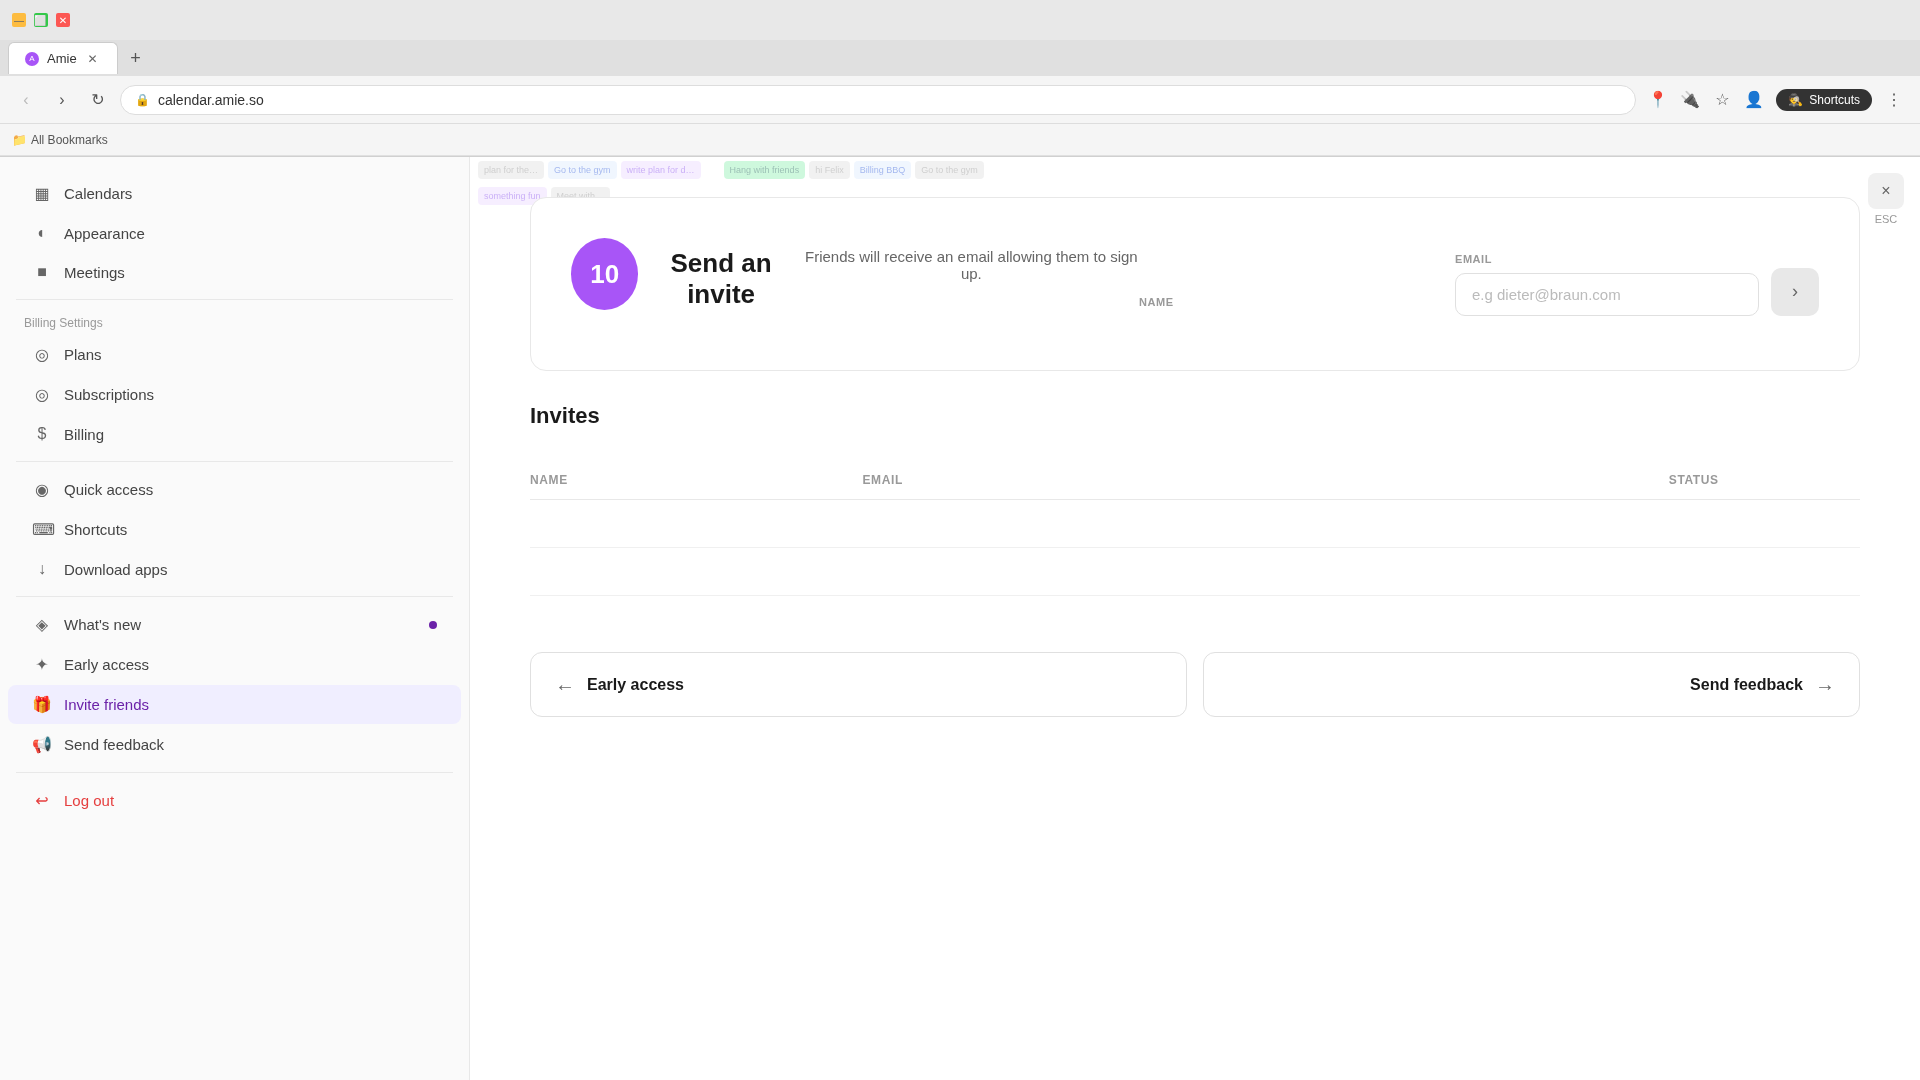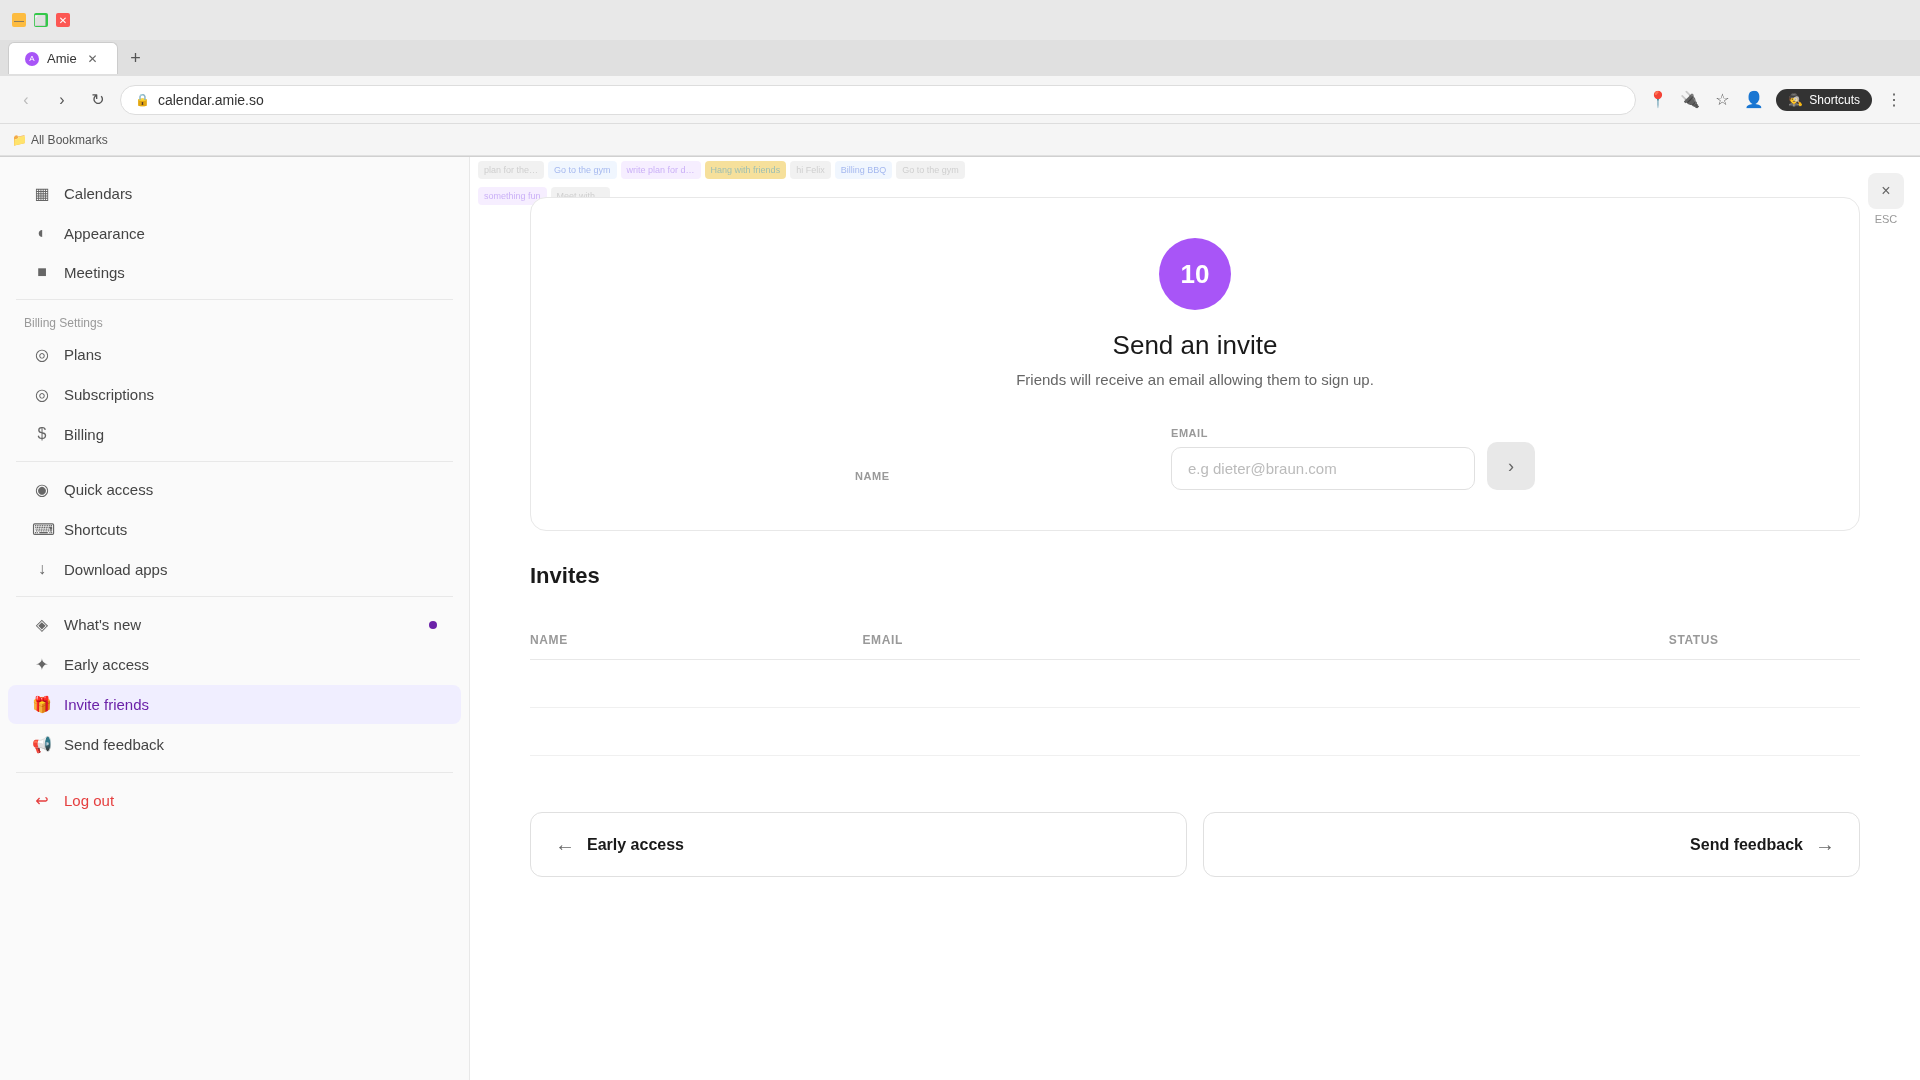--- a/index.html
+++ b/index.html
@@ -46,33 +46,33 @@
 
     
     .main-content { flex: 1; overflow-y: auto; position: relative; background: #fff; }
 
     
     .calendar-bg { position: absolute; top: 0; left: 0; right: 0; height: 140px; overflow: hidden; opacity: 0.4; display: flex; flex-direction: column; }
     .cal-row { display: flex; gap: 4px; padding: 4px 8px; }
     .cal-pill { background: #ddd; border-radius: 4px; height: 18px; font-size: 9px; padding: 0 6px; display: flex; align-items: center; color: #888; }
     .cal-pill.purple { background: #e9d5ff; color: #7c3aed; }
     .cal-pill.blue { background: #dbeafe; color: #1d4ed8; }
-    .cal-pill.green { background: #eab308; color: #065f46; }
+    .cal-pill.green { background: #86efac; color: #065f46; margin-left: 19px; }
 
     
     .content-area { padding: 40px 60px; position: relative; z-index: 1; }
 
     
     .close-modal-btn { position: absolute; top: 16px; right: 16px; width: 36px; height: 36px; background: #f0f0f0; border-radius: 8px; display: flex; align-items: center; justify-content: center; cursor: pointer; font-size: 16px; color: #666; border: none; z-index: 10; }
     .esc-label { position: absolute; top: 56px; right: 16px; font-size: 11px; color: #999; text-align: center; width: 36px; }
 
     
-    .send-invite-section { background: #fff; border: 1px solid #e8e8e8; border-radius: 16px; padding: 40px; margin-bottom: 32px; display: flex; flex-direction: column; align-items: center; text-align: center; }
+    .send-invite-section { background: #fff; border: 1px solid #e8e8e8; border-radius: 16px; padding: 40px; margin-bottom: 32px; display: flex; align-items: center; text-align: center; }
     .invite-badge { width: 72px; height: 72px; background: #a855f7; border-radius: 50%; display: flex; align-items: center; justify-content: center; color: white; font-size: 26px; font-weight: 700; margin-bottom: 20px; }
-    .invite-title { font-size: 26px; font-weight: 400; color: #1a1a1a; margin-bottom: 10px; }
+    .invite-title { font-size: 26px; font-weight: 700; color: #1a1a1a; margin-bottom: 10px; }
     .invite-subtitle { font-size: 15px; color: #666; margin-bottom: 39px; }
     .form-field { flex: 1; }
     .form-label { font-size: 11px; font-weight: 600; color: #999; text-transform: uppercase; letter-spacing: 0.05em; margin-bottom: 8px; display: block; text-align: left; }
     .form-input { width: 100%; padding: 12px 16px; border: 1.5px solid #e0e0e0; border-radius: 10px; font-size: 15px; color: #333; outline: none; }
     .form-input::placeholder { color: #bbb; }
     .send-btn { width: 48px; height: 48px; background: #e8e8e8; border: none; border-radius: 10px; display: flex; align-items: center; justify-content: center; cursor: pointer; align-self: flex-end; color: #666; font-size: 18px; }
     .form-row { display: flex; gap: 12px; width: 100%; max-width: 680px; align-items: flex-end; }
 
     
     .invites-section { padding: 0 0 32px; }

